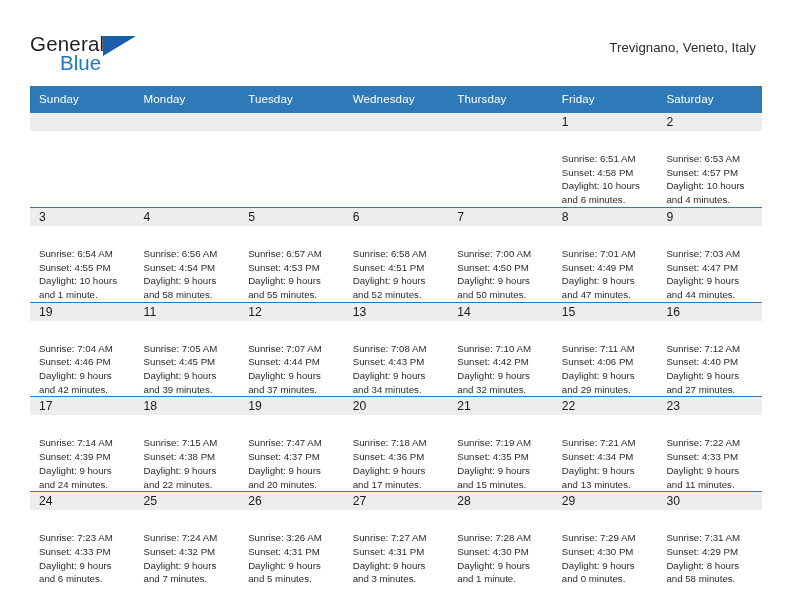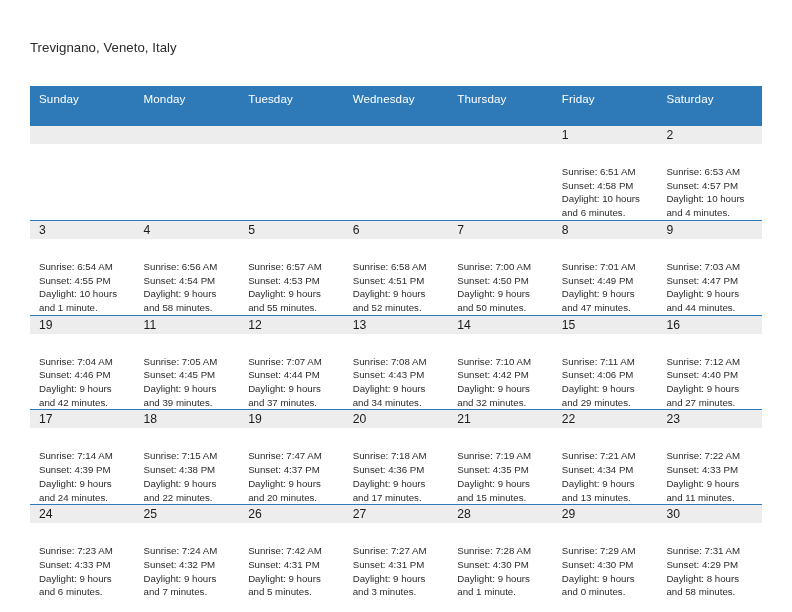--- a/index.html
+++ b/index.html
@@ -78,21 +78,21 @@
     margin: 0 auto;
     border-collapse: collapse;
     table-layout: fixed;
   }
   .calendar th {
     background: #2e7ab8;
     color: #ffffff;
     font-size: 11.6px;
     font-weight: normal;
     text-align: left;
-    padding: 6px 0 20px 9px;
+    padding: 6px 0 7px 9px;
     height: 21px;
     letter-spacing: 0.1px;
   }
   .calendar td {
     vertical-align: top;
     width: 104.57px;
     height: 90px;
     padding: 0;
     border-top: 1.6px solid #2e7ab8;
     background: #ffffff;
@@ -114,20 +114,25 @@
   }
   .cell-body div { white-space: nowrap; }
 </style>
 </head>
 <body>
 
 <div class="page">
 
   <div class="header">
 
+    <div class="brand">
+      <span class="brand-general">General</span>
+      <span class="brand-triangle"></span>
+      <span class="brand-blue">Blue</span>
+    </div>
 
     <div class="title-wrap">
       <div class="cal-subtitle">Trevignano, Veneto, Italy</div>
     </div>
 
   </div>
 
   <table class="calendar">
     <thead>
       <tr id="weekday-row">
@@ -386,21 +391,21 @@
             <div class="cell-body">
               <div>Sunrise: 7:24 AM</div>
               <div>Sunset: 4:32 PM</div>
               <div>Daylight: 9 hours</div>
               <div>and 7 minutes.</div>
             </div>
           </td>
           <td>
             <div class="daynum-strip">26</div>
             <div class="cell-body">
-              <div>Sunrise: 7:42 AM</div>
+              <div>Sunrise: 3:26 AM</div>
               <div>Sunset: 4:31 PM</div>
               <div>Daylight: 9 hours</div>
               <div>and 5 minutes.</div>
             </div>
           </td>
           <td>
             <div class="daynum-strip">27</div>
             <div class="cell-body">
               <div>Sunrise: 7:27 AM</div>
               <div>Sunset: 4:31 PM</div>

